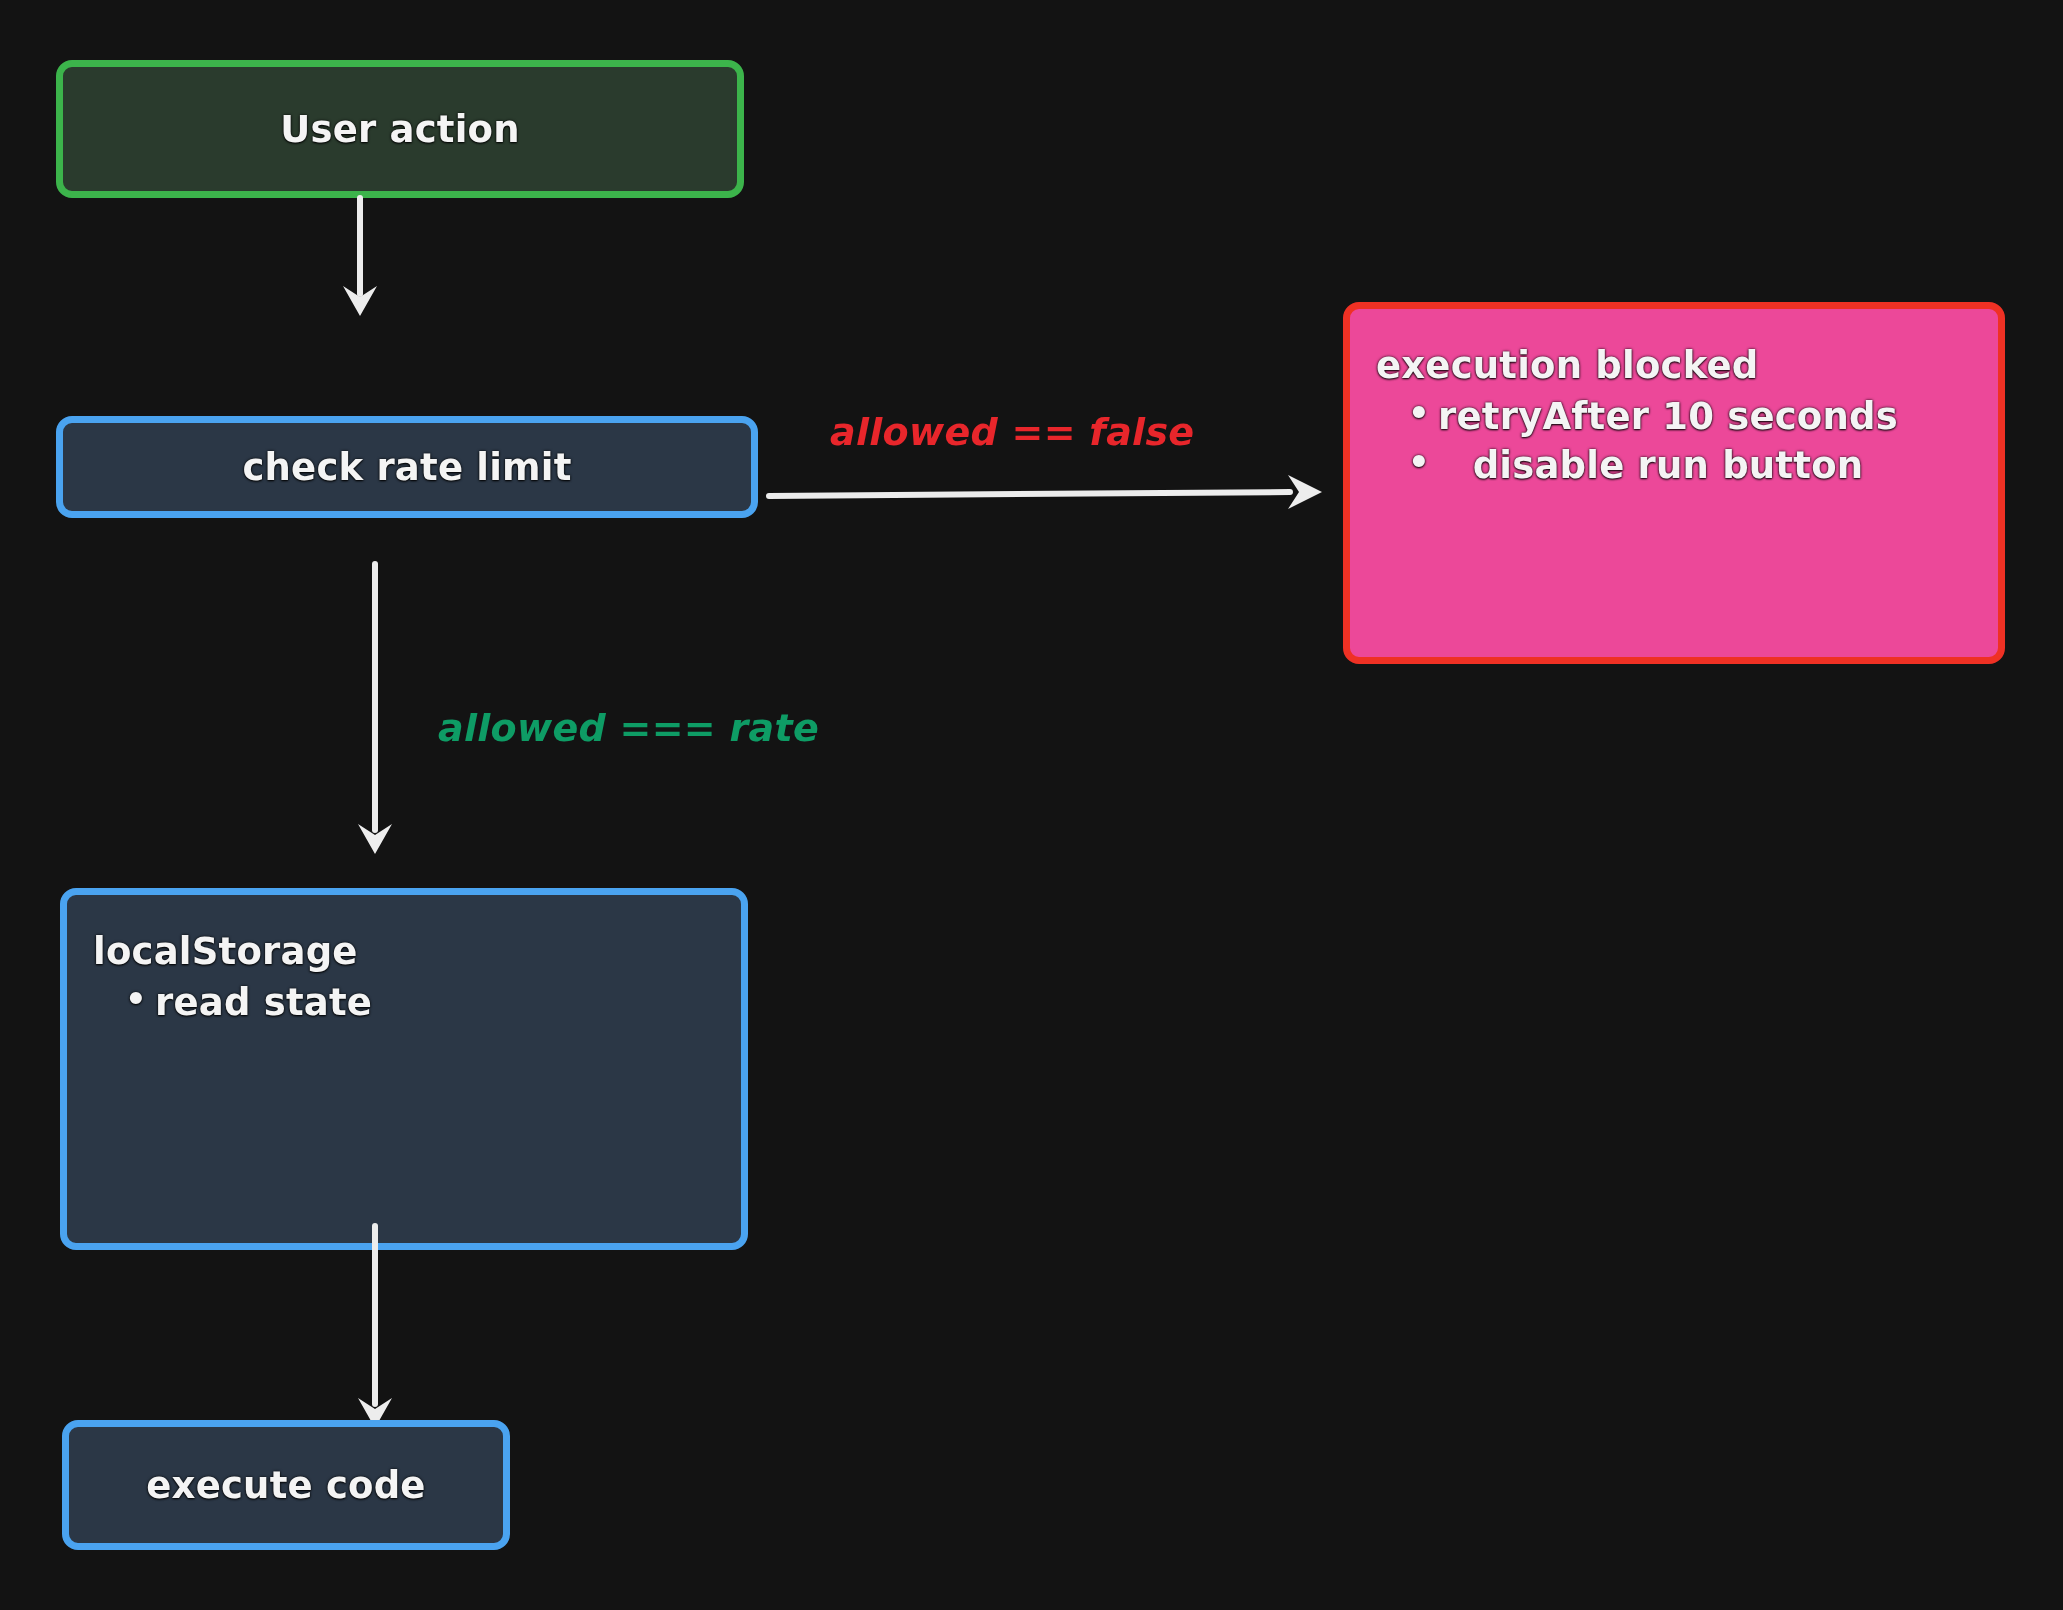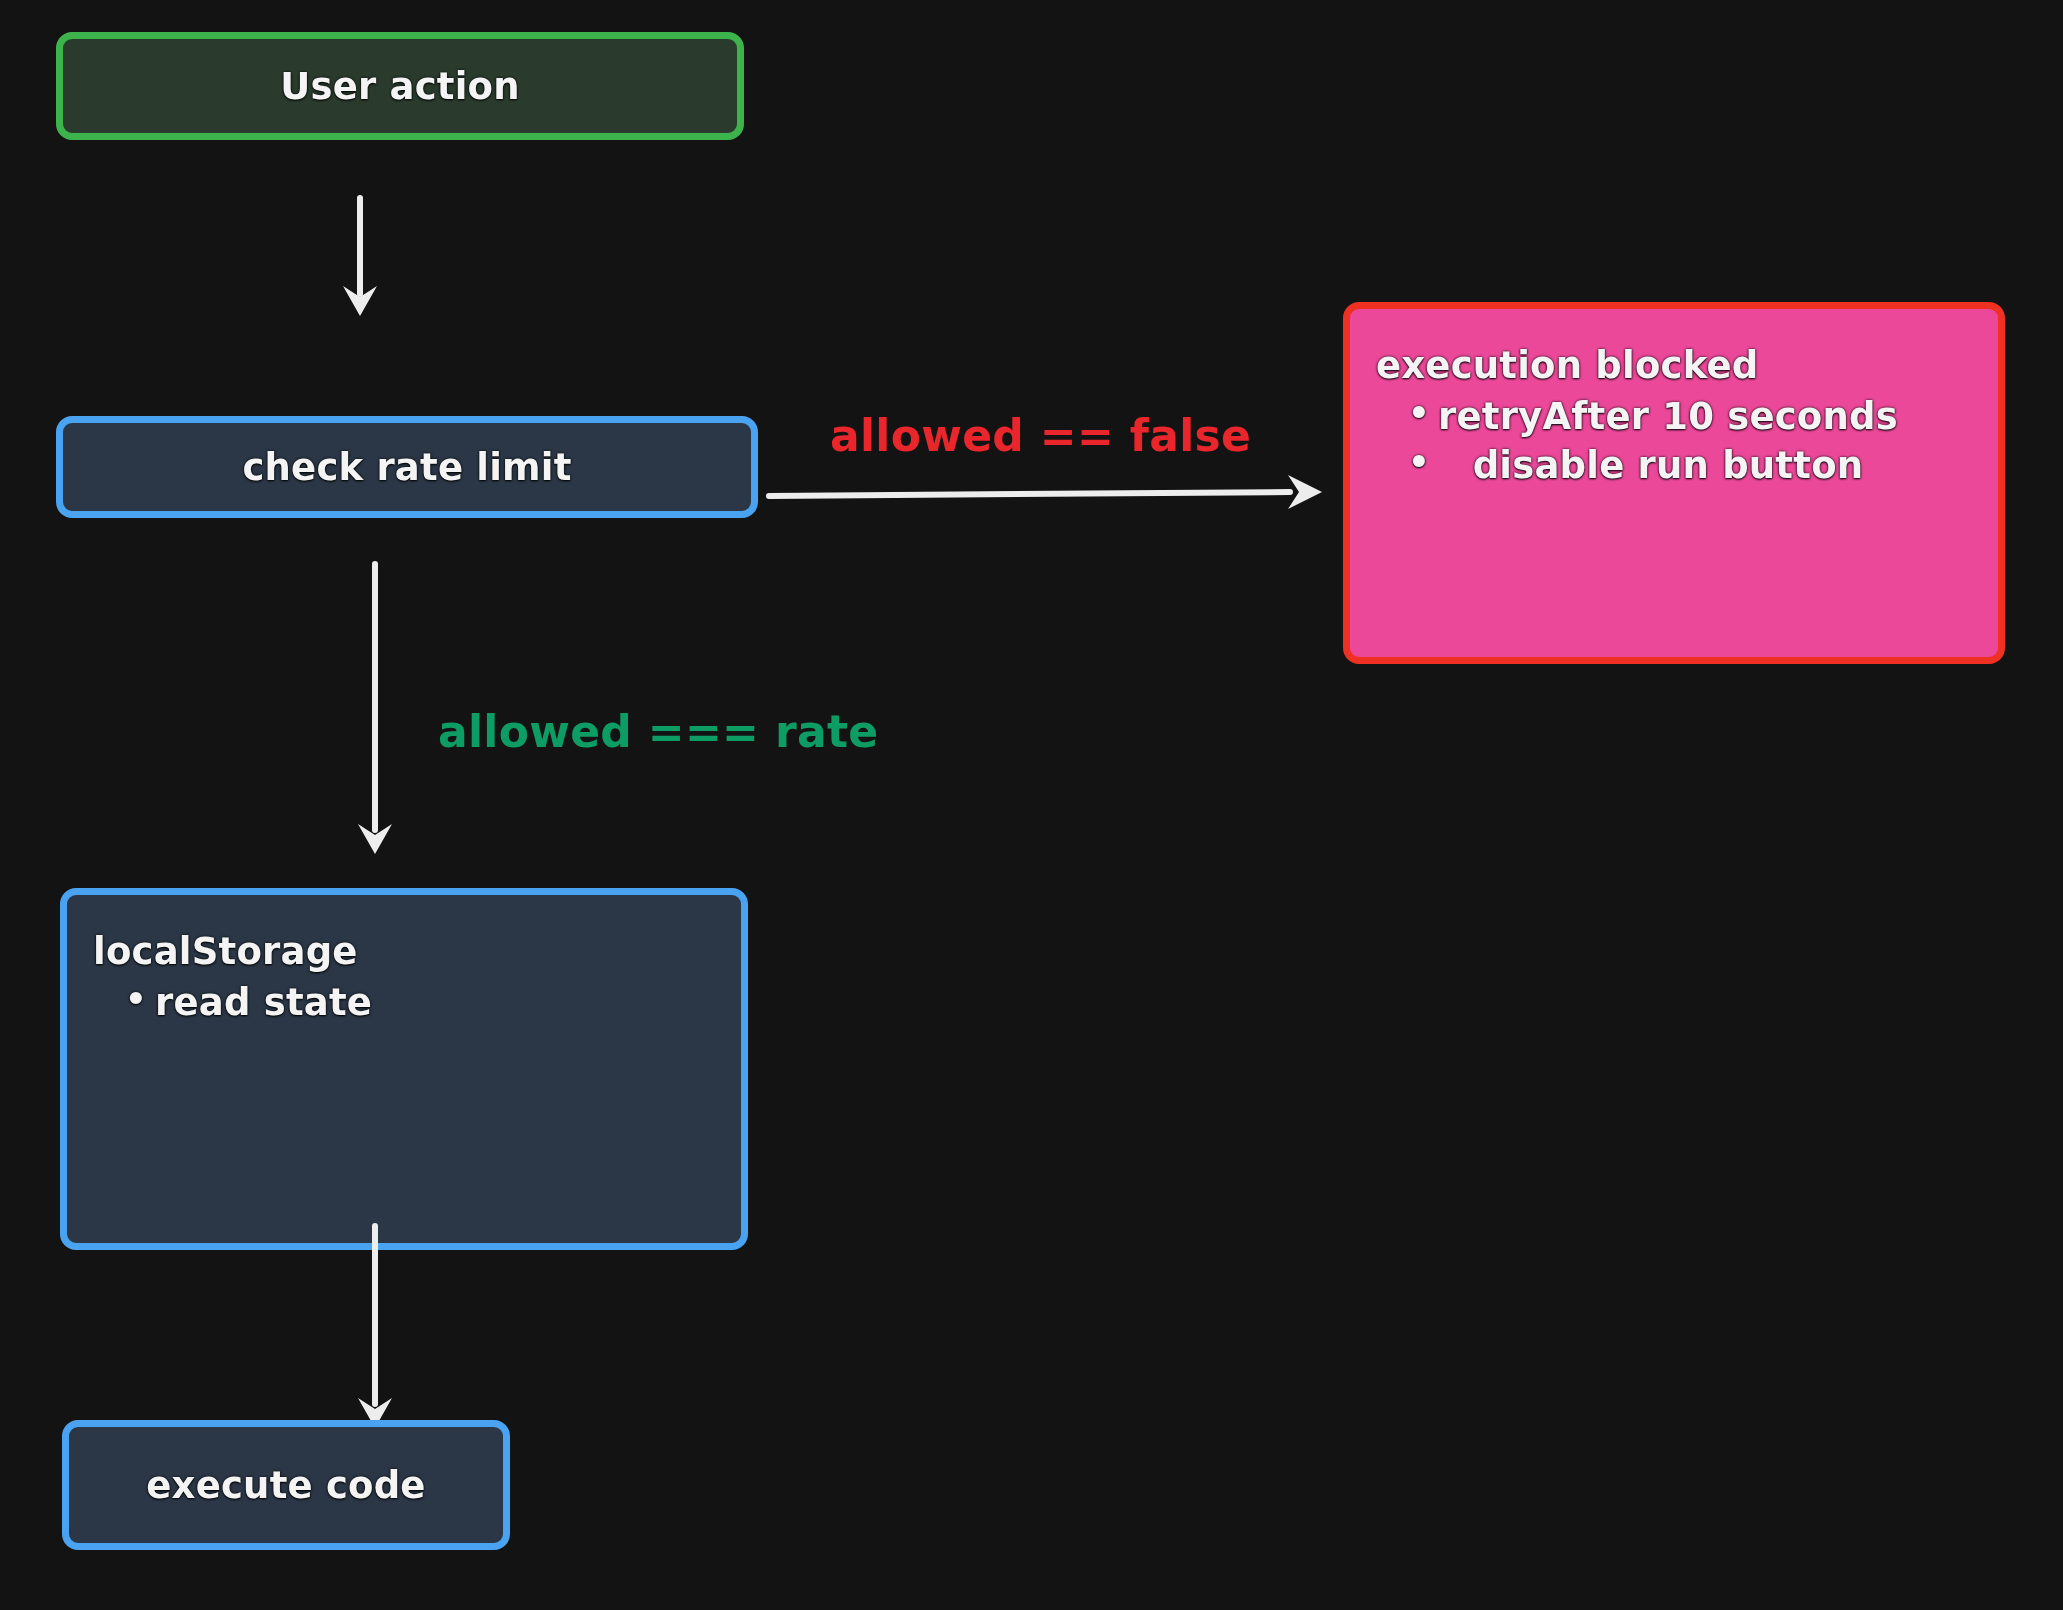--- a/index.html
+++ b/index.html
@@ -72,21 +72,21 @@
     top: -1px;
     font-size: 34px;
   }
 
   
   .node.green  { border-color: #3cb44b; background: #2a3b2d; }
   .node.blue   { border-color: #4aa3f0; background: #2b3746; }
   .node.red    { border-color: #ef3124; background: #ec4899; text-align: center; }
 
   
-  #node-user-action   { left: 56px;   top: 32px;   width: 688px;  height: 108px; }
+  #node-user-action   { left: 56px;   top: 60px;   width: 688px;  height: 138px; }
   #node-check-rate    { left: 56px;   top: 416px;  width: 702px;  height: 102px; }
   #node-blocked       { left: 1343px; top: 302px;  width: 662px;  height: 362px;
                         padding: 36px 26px 0 26px; }
   #node-localstorage  { left: 60px;   top: 888px;  width: 688px;  height: 362px;
                         padding: 36px 26px 0 26px; }
   #node-execute       { left: 62px;   top: 1420px; width: 448px;  height: 130px; }
 
   
   .edge {
     position: absolute;
@@ -101,24 +101,25 @@
   .edge-head { fill: #ededed; }
 
   #edge-user-to-check  { left: 340px;  top: 196px; }
   #edge-check-to-local { left: 355px;  top: 562px; }
   #edge-local-to-exec  { left: 355px;  top: 1224px; }
   #edge-check-to-block { left: 766px;  top: 468px; }
 
   
   .edge-label {
     position: absolute;
-    font-size: 44px;
+    font-size: 38px;
     font-weight: 700;
     white-space: nowrap;
     letter-spacing: 0.3px;
+    font-style: italic;
   }
   #label-false { left: 830px; top: 410px; color: #e8262b; }
   #label-true  { left: 438px; top: 706px; color: #0e9c65; }
 </style>
 </head>
 <body>
 
 <div id="canvas">
 
   <div class="node green centered" id="node-user-action">

